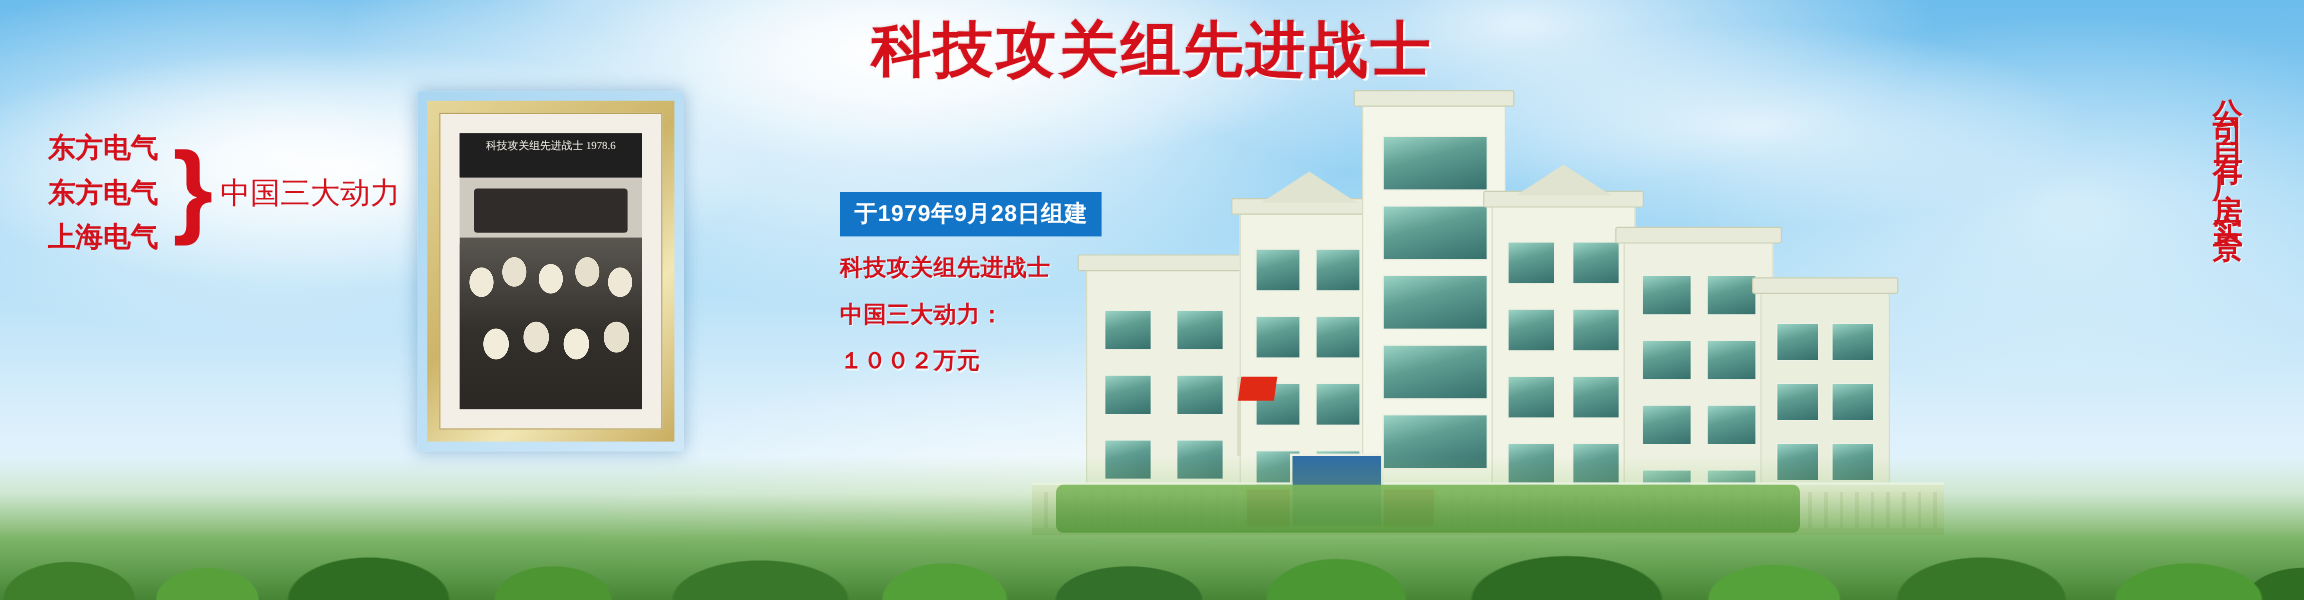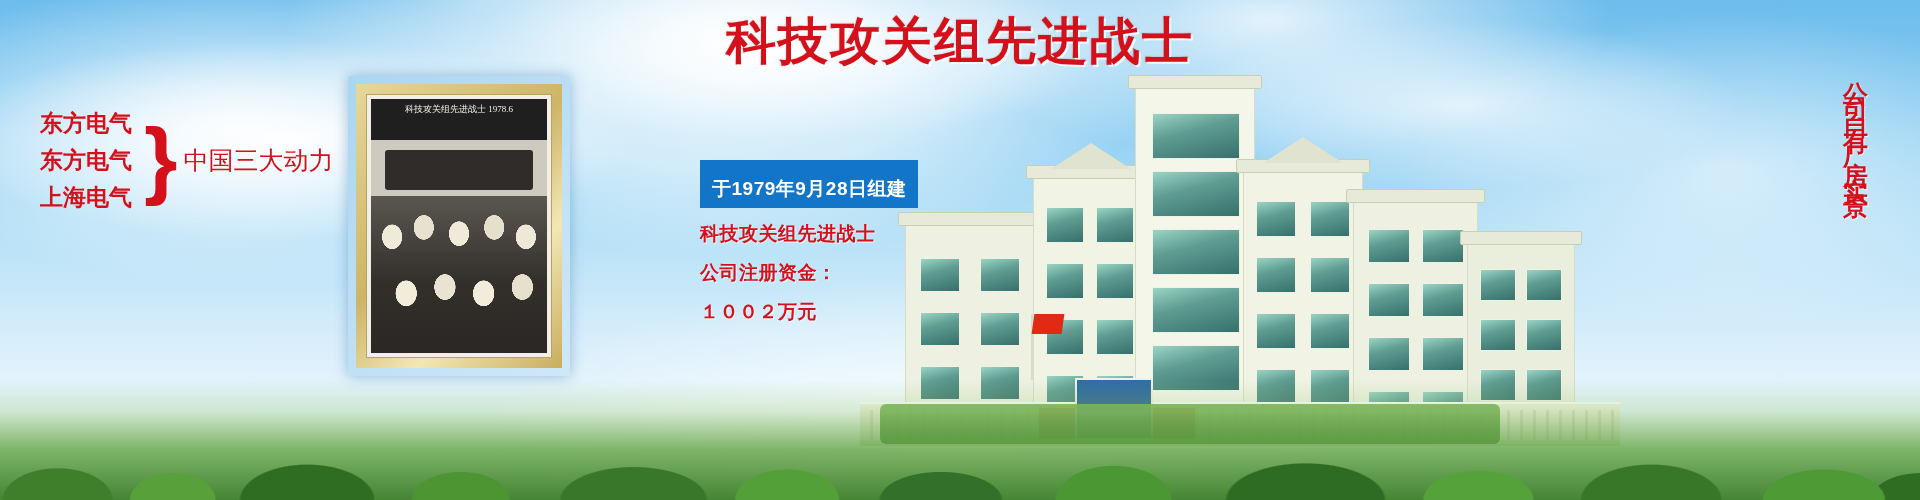--- a/index.html
+++ b/index.html
@@ -156,21 +156,21 @@
     background:linear-gradient(135deg,#a9d6f2,#cfe8f8);
     padding:8px; border-radius:2px;
     box-shadow:0 0 14px rgba(60,120,170,.45);
   }
   .photoframe .gold{
     width:100%; height:100%;
     background:linear-gradient(135deg,#e6d79a,#cdb468 45%,#f2e7b5 70%,#c9ad5f);
     padding:10px;
   }
   .photoframe .inner{
-    width:100%; height:100%; background:#f3efe6; padding:4px;
+    width:100%; height:100%; background:#f3efe6; padding:16px;
     border:1px solid #b9a35c;
   }
   .photo{
     position:relative; width:100%; height:100%;
     background:linear-gradient(180deg,#2b2b2b 0 16%, #cfcabf 16% 40%, #8d8a84 40% 100%);
     overflow:hidden;
   }
   .photo .hdr{
     position:absolute; left:0; right:0; top:0; height:16%;
     background:#1f1f1f;
@@ -203,21 +203,21 @@
   .quote{
     font-size:46px; font-weight:bold; color:#d4111b; line-height:1;
     white-space:nowrap; letter-spacing:1px;
     text-shadow:1px 1px 0 rgba(255,255,255,.8);
   }
   .quote .qm{ font-size:40px; vertical-align:top; }
   .blueband{
     display:inline-block; margin-top:12px;
     background:#1275c8; color:#fff;
     font-size:19px; font-weight:bold; letter-spacing:.5px;
-    padding:16px 12px 6px; white-space:nowrap;
+    padding:5px 12px 6px; white-space:nowrap;
   }
   .cline{
     margin-top:13px; font-size:19px; font-weight:bold; color:#d4111b;
     white-space:nowrap; letter-spacing:.5px;
     text-shadow:1px 1px 0 rgba(255,255,255,.65);
   }
 
   
   .vert{
     position:absolute; right:52px; top:62px;
@@ -341,19 +341,19 @@
           <div class="bench"></div>
           <div class="grp"></div>
         </div>
       </div>
     </div>
   </div>
 
   <div class="center">
     <div class="blueband">于1979年9月28日组建</div>
     <div class="cline">科技攻关组先进战士</div>
-    <div class="cline">公司注册资金：</div>
+    <div class="cline">中国三大动力：</div>
     <div class="cline">１００２万元</div>
   </div>
 
   <div class="vert">公司自有厂房实景</div>
 
 </div>
 
 </body></html>

